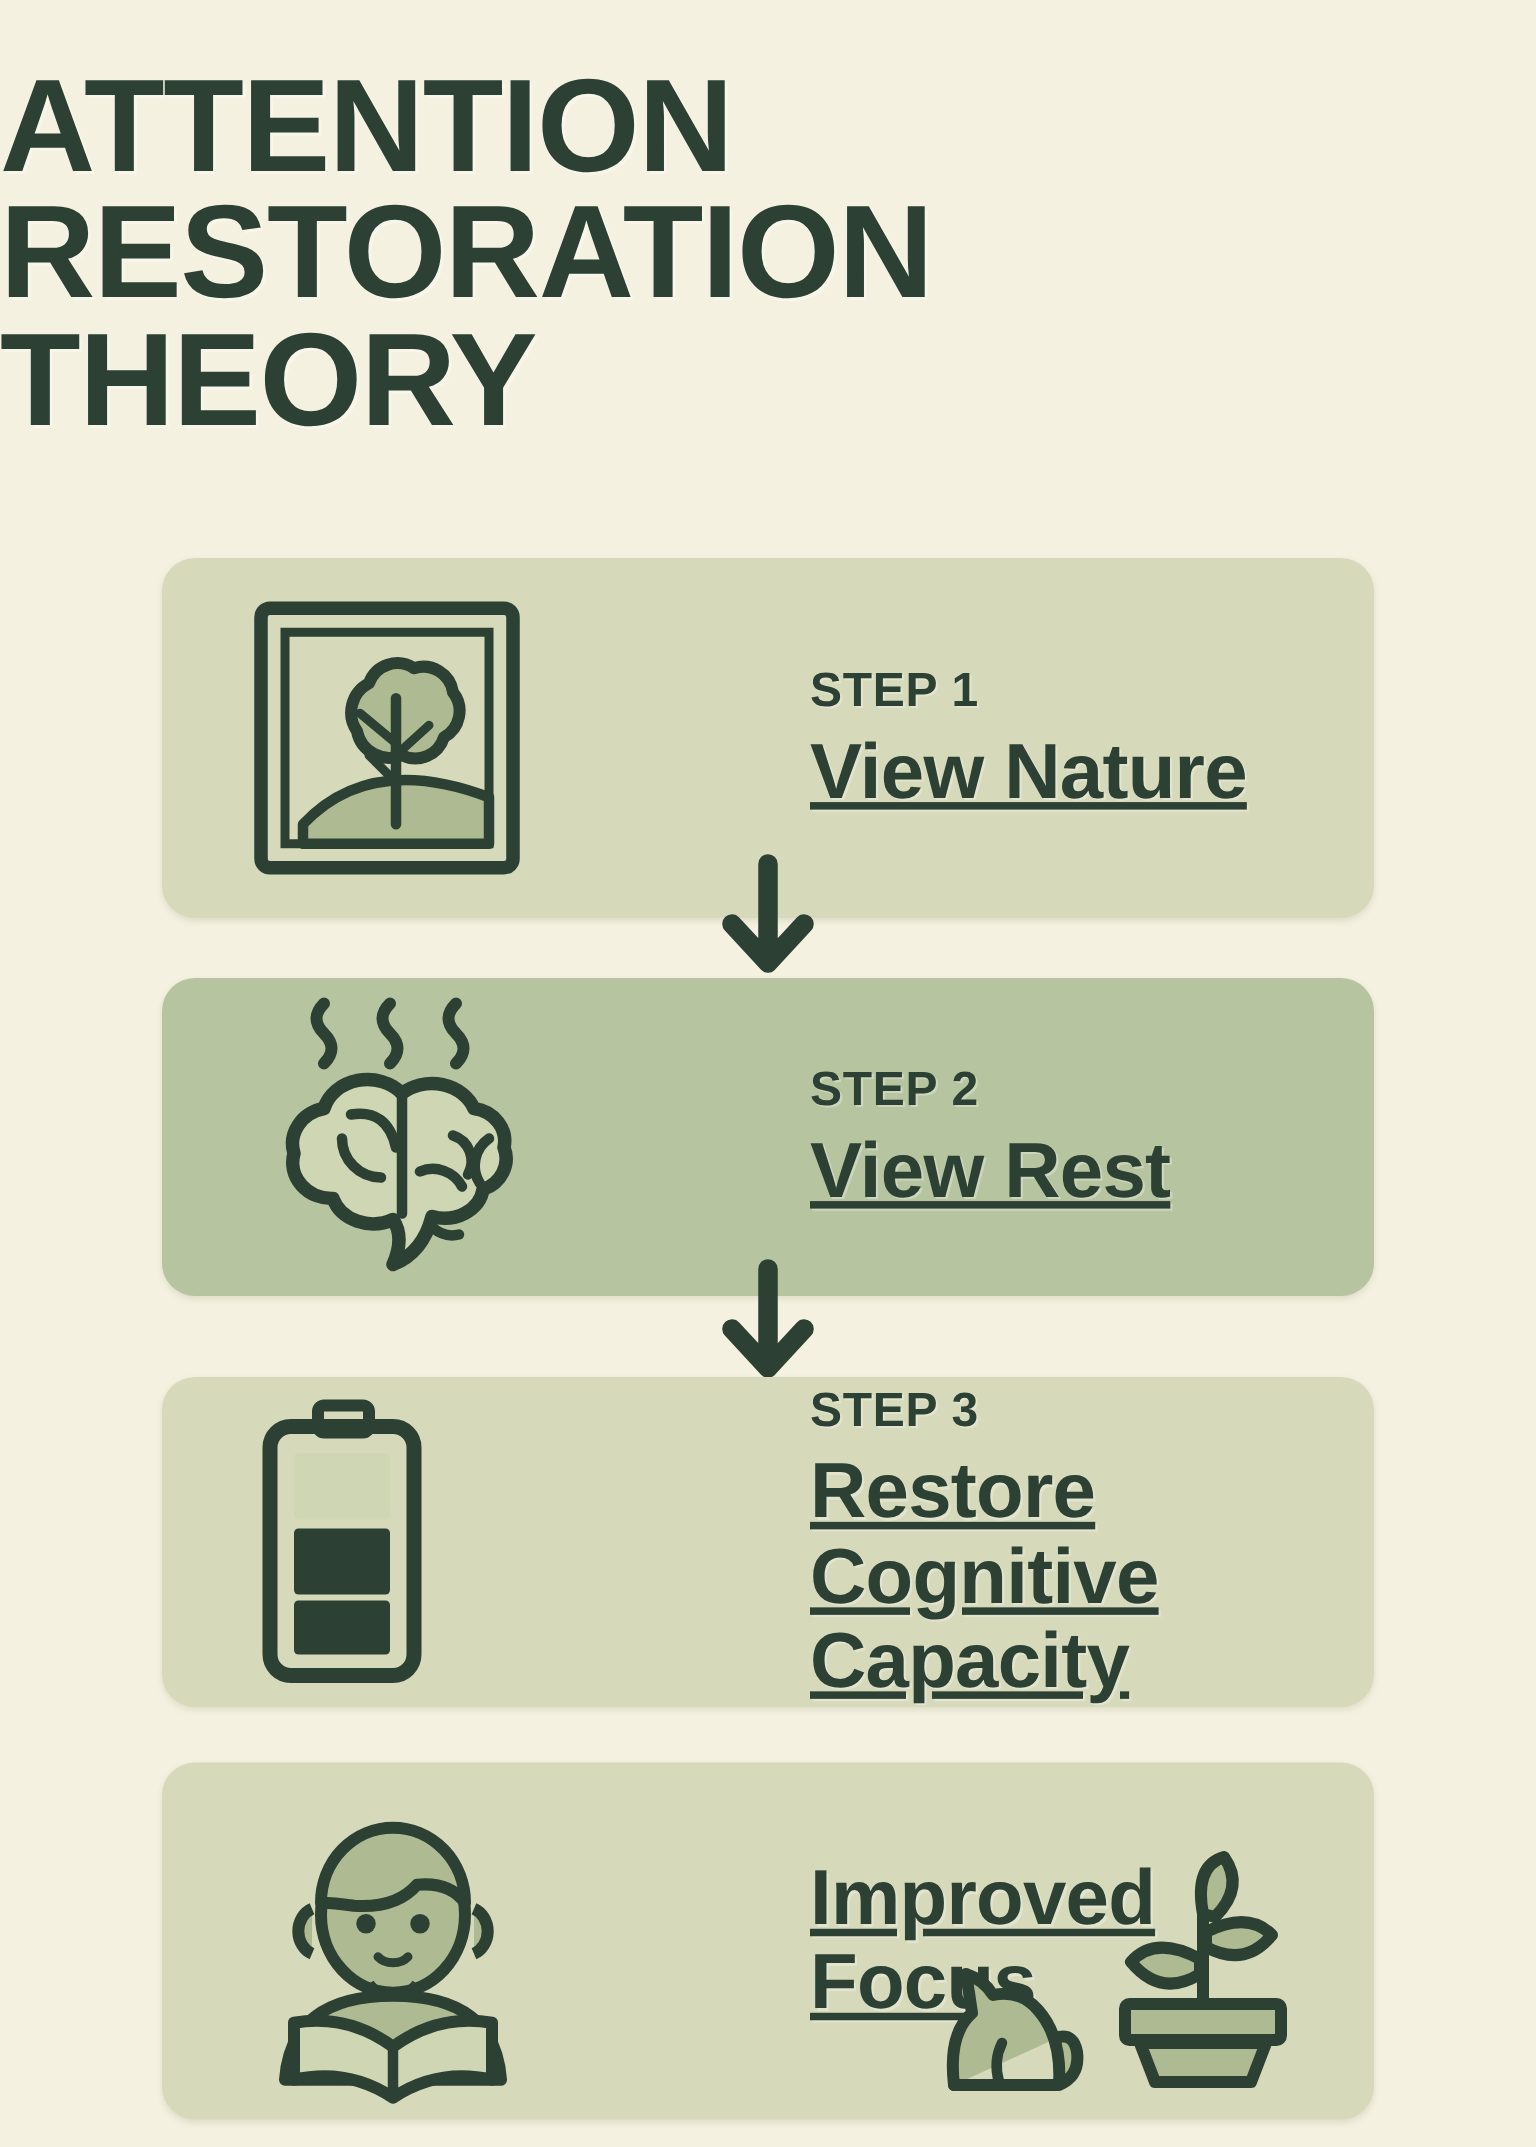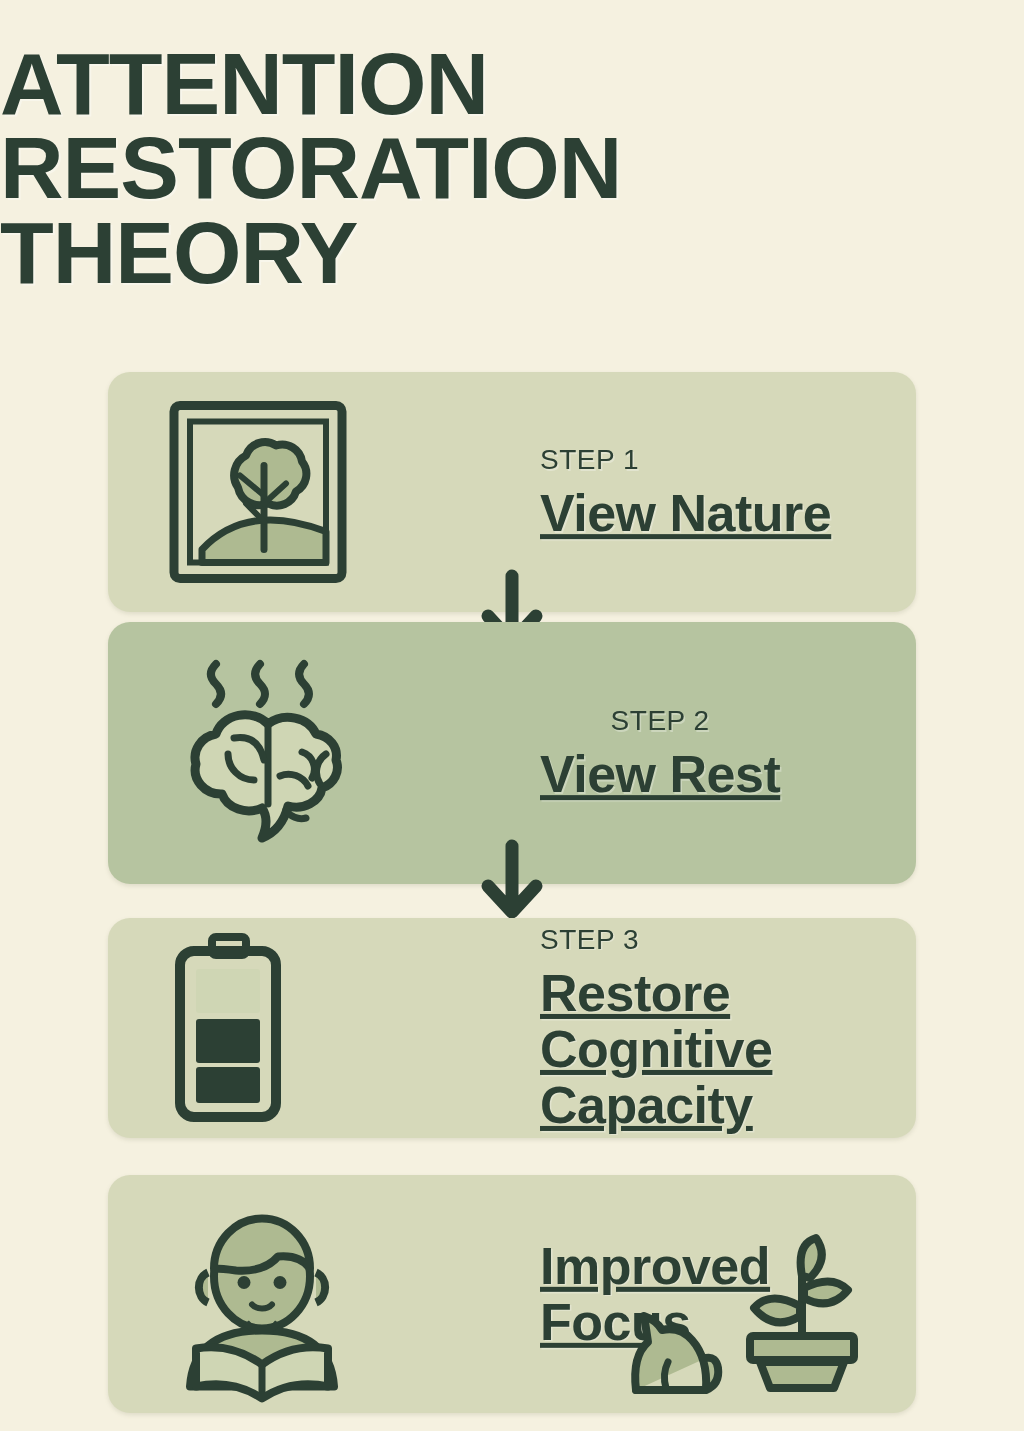--- a/index.html
+++ b/index.html
@@ -49,37 +49,37 @@
   }
   .card-text {
     position:absolute;
     left:432px;
     top:50%;
     transform:translateY(-50%);
     color:#2c4034;
     text-shadow:1.5px 1.5px 0 rgba(255,255,255,0.3);
   }
   .step-label {
-    font-size:28px;
-    font-weight:normal;
+    font-size:32px;
+    font-weight:bold;
     letter-spacing:0.5px;
     line-height:1.2;
     margin-bottom:8px;
   }
   .step-title {
     font-size:52px;
     font-weight:bold;
     line-height:1.08;
     letter-spacing:-0.5px;
     text-decoration:underline;
   }
 
   
   #card-1 { top:372px;  height:240px; }
-  #card-2 { top:622px;  height:262px;text-align:center; }
+  #card-2 { top:652px;  height:212px; }
   #card-3 { top:918px;  height:220px; }
   #card-4 { top:1175px; height:238px; }
 
   #card-4 .card-text { left:432px; }
   #card-4 .step-title { font-size:52px; }
 
   
   .arrow {
     position:absolute;
     left:478px;

